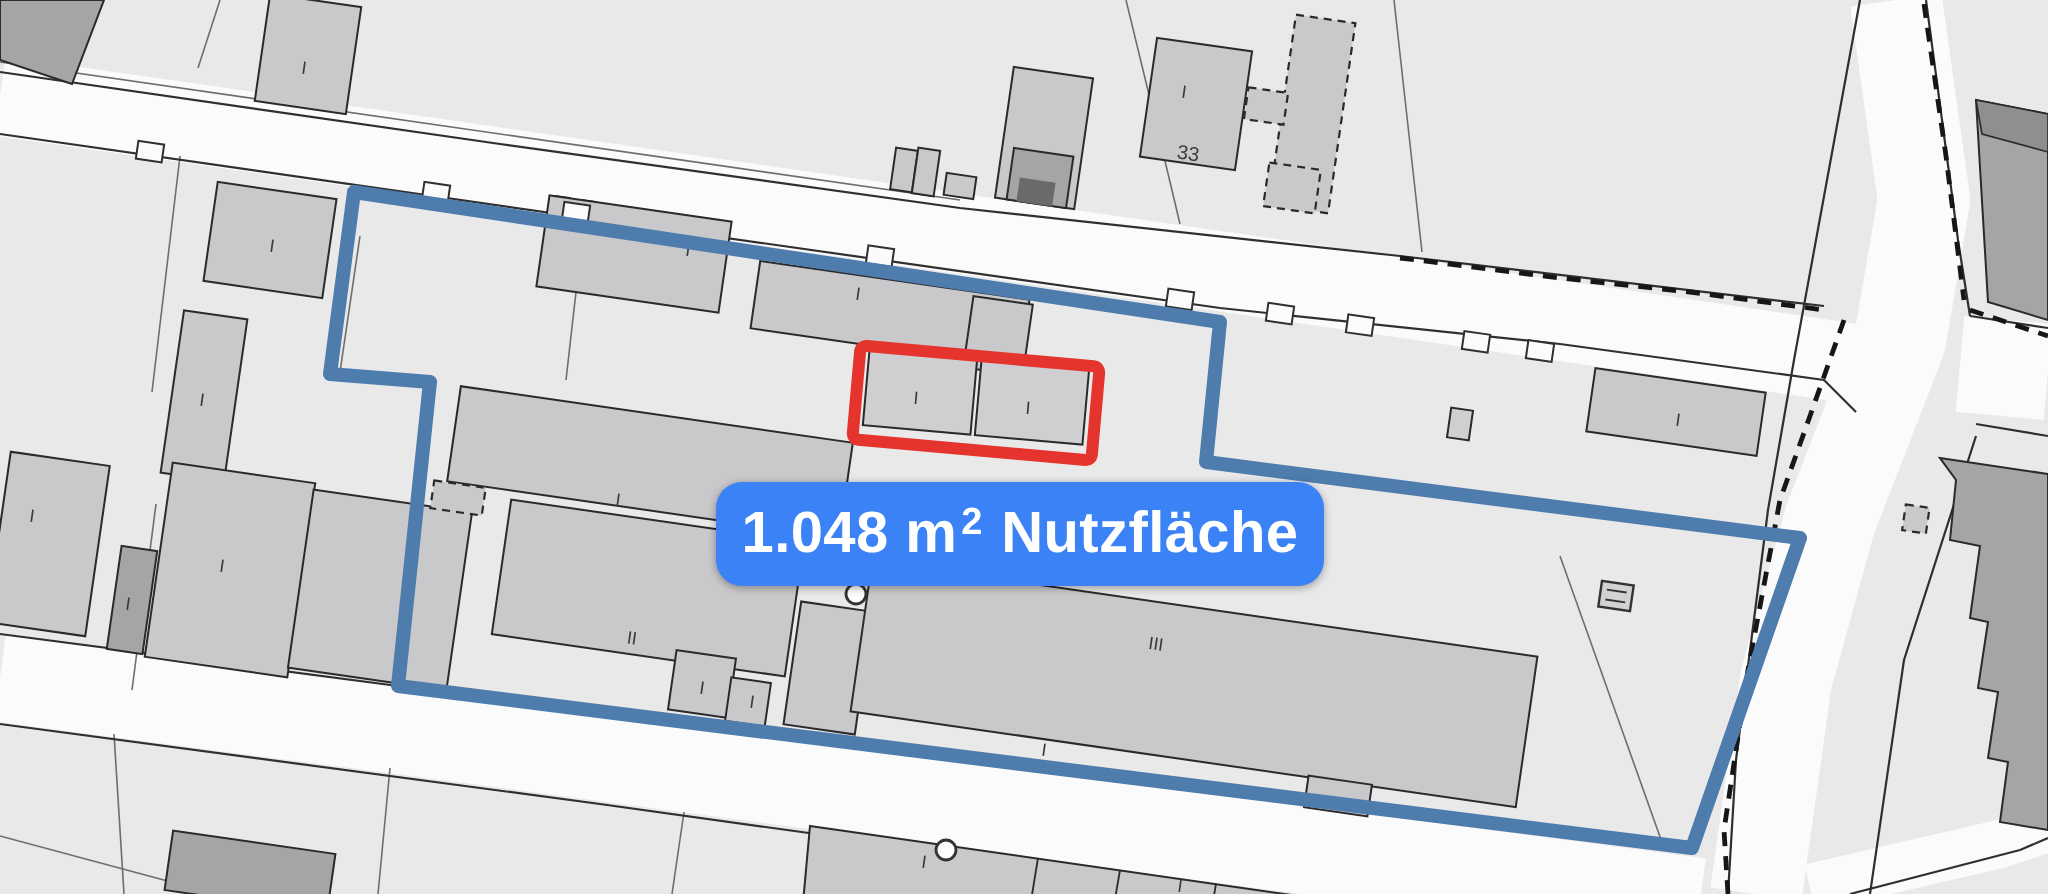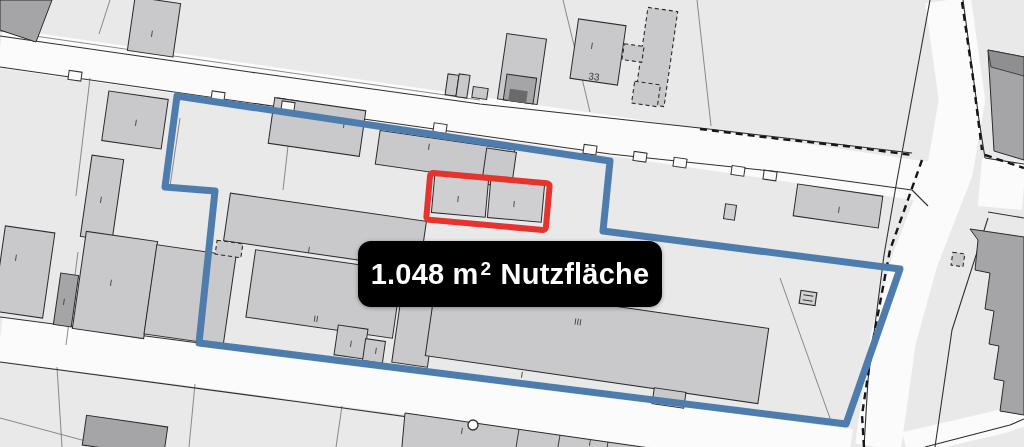--- a/index.html
+++ b/index.html
@@ -11,22 +11,22 @@
   .bld-dark{fill:#a5a5a7;stroke:#2a2a2c;stroke-width:1;}
   .bld-darker{fill:#8f8f91;stroke:#2a2a2c;stroke-width:.8;}
   .bld-dash{fill:#c9c9cb;stroke:#2a2a2c;stroke-width:1.1;stroke-dasharray:4 3;}
   .redge{fill:none;stroke:#2f2f2f;stroke-width:1.1;stroke-linejoin:round;}
   .pline{fill:none;stroke:#6e6e6e;stroke-width:.8;}
   .roadfill{fill:none;stroke:#fbfbfb;stroke-linejoin:round;stroke-linecap:butt;}
   .bdash{fill:none;stroke:#161616;stroke-width:2.4;stroke-dasharray:7 5;}
   .lvl{font-family:"Liberation Sans",sans-serif;font-size:9px;fill:#3a3a3a;text-anchor:middle;}
   .hnum{font-family:"Liberation Sans",sans-serif;font-size:10px;fill:#3a3a3a;text-anchor:middle;}
   .bump{fill:#fbfbfb;stroke:#2f2f2f;stroke-width:1;}
-  #area-label{position:absolute;left:358px;top:241px;width:304px;height:66px;
-      background:#000000;border-radius:13px;display:flex;align-items:center;justify-content:center;
+  #area-label{position:absolute;left:358px;top:241px;width:304px;height:52px;
+      background:#3b82f6;border-radius:13px;display:flex;align-items:center;justify-content:center;
       box-shadow:0 1px 4px rgba(0,0,0,.35);}
   #area-label .txt{color:#fff;font-weight:700;font-size:29px;white-space:pre;letter-spacing:.2px;}
   #area-label .sup{display:inline-block;font-size:19px;vertical-align:9px;margin:0 1px 0 2px;}
 </style>
 </head>
 <body>
 
 <div id="stage">
 <svg id="mapsvg" width="1024" height="447" viewBox="0 0 1024 447">
 

